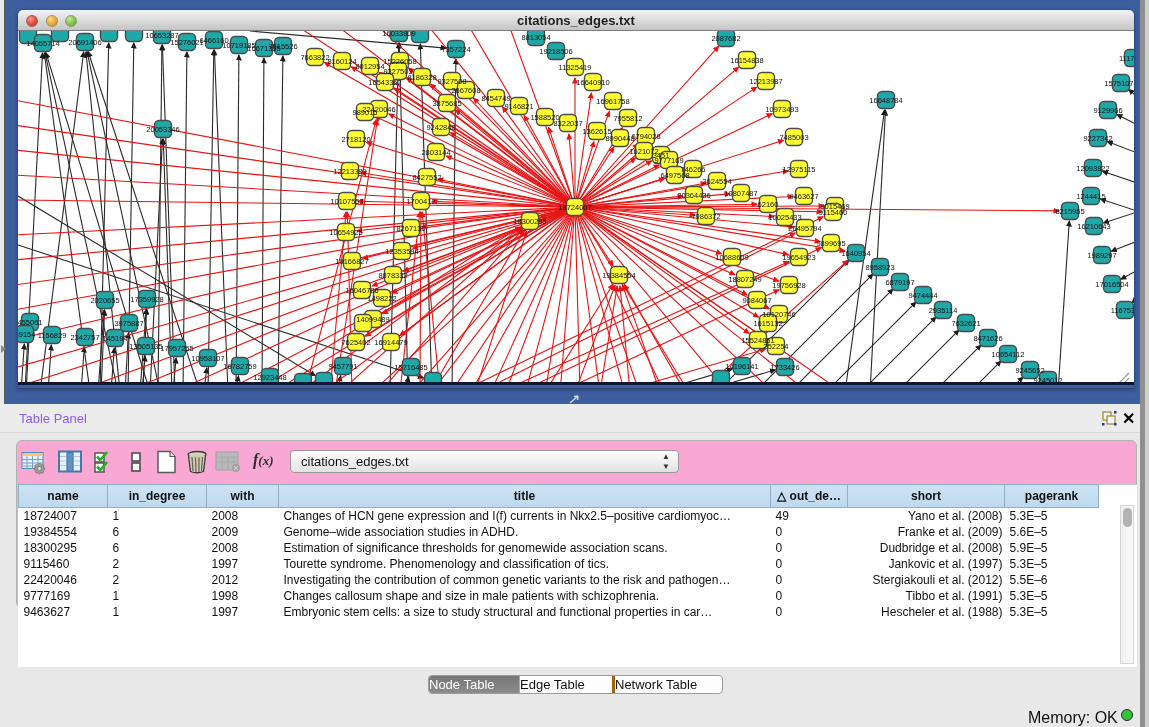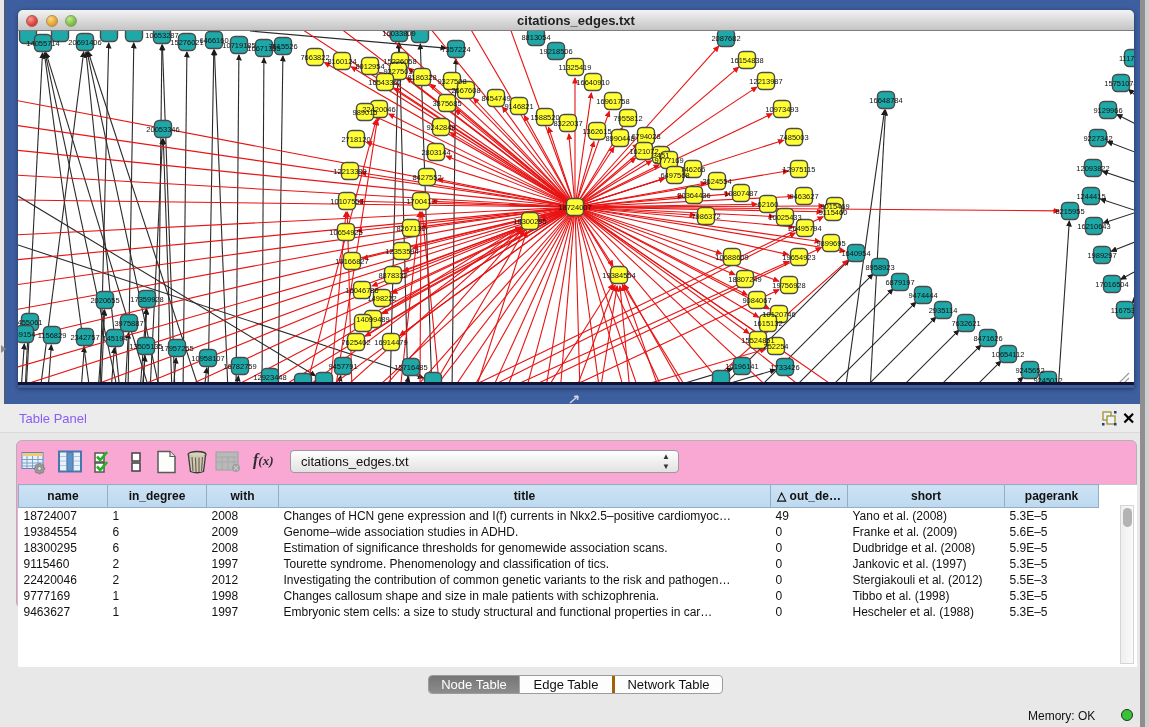--- a/index.html
+++ b/index.html
@@ -17,33 +17,33 @@
 .tp-head{position:absolute;left:0;top:404px;width:1140px;height:29px;background:#ececec;border-bottom:1px solid #dadada}
 .tp-title{position:absolute;left:19px;top:7px;font-size:13px;color:#8b5cf6}
 .tp-x{position:absolute;left:1122px;top:5px;font-size:16px;font-weight:bold;color:#000}
 
 .panel{position:absolute;left:16px;top:440px;width:1121px;height:168px;background:#f9a8d4;border:1px solid #b2b2b2;border-radius:6px}
 .tbl-wrap{position:absolute;left:1px;top:43px;width:1119px;height:183px;background:#fff;border-top:1px solid #c5c5c5}
 table{border-collapse:collapse;table-layout:fixed;font-size:12px;color:#111}
 th{background:linear-gradient(#cde2f4,#bdd9ef);border:1px solid #93aec5;font-weight:bold;font-size:12px;height:23px;padding:0;box-sizing:border-box}
 td{height:16px;padding:0 2px 0 5px;white-space:nowrap;overflow:hidden;box-sizing:border-box}
 .c0{width:89px}.c1{width:99px}.c2{width:72px}.c3{width:492px}.c4{width:77px}.c5{width:157px}.c6{width:94px}
-td.c5{text-align:left}
+td.c5{text-align:right}
 
 .sb{position:absolute;left:1103px;top:64px;width:14px;height:159px;background:linear-gradient(90deg,#efefef,#fafafa);border:1px solid #d5d5d5}
 .sb-thumb{position:absolute;left:1.5px;top:2px;width:9px;height:19px;background:#b3b3b3;border-radius:5px}
 
 .tool{position:absolute;left:0;top:0;width:100%;height:42px}
 .combo{position:absolute;left:273px;top:9px;width:389px;height:23px;border:1px solid #9a9a9a;border-radius:4px;background:linear-gradient(#fefefe,#e2e2e2);font-size:13px;color:#111;line-height:21px;padding-left:10px}
 .combo .arr{position:absolute;right:8px;top:1px;font-size:8px;color:#333;line-height:10px}
 
 .tabs{position:absolute;left:428px;top:675px;width:295px;height:19px;border:1px solid #9c9c9c;border-radius:4px;background:#fdfdfd;font-size:13px}
-.seg{position:absolute;top:0;height:17px;line-height:17px;text-align:center;color:#111}
+.seg{position:absolute;top:0;height:17px;line-height:17px;text-align:left;color:#111}
 .seg.sel{background:linear-gradient(#767676,#8c8c8c);color:#fff;border-radius:3px 0 0 3px}
-.memory{position:absolute;left:1028px;top:709px;font-size:12px;color:#111}
+.memory{position:absolute;left:1028px;top:709px;font-size:16px;color:#111}
 .memdot{position:absolute;left:1121px;top:709px;width:12px;height:12px;border-radius:50%;background:#35c435;border:1.5px solid #2b2b2b}
 .icon{position:absolute;top:9px}
 </style></head>
 <body>
 <div class="page">
 <div class="desk"></div>
 <div style="position:absolute;left:1px;top:345px;width:0;height:0;border-top:4px solid transparent;border-bottom:4px solid transparent;border-left:5px solid #8a8a8a"></div>
 <div class="rstrip1"></div>
     <div class="rstrip2"></div>
 <div class="win">
@@ -696,29 +696,29 @@
             <td class="c5">Jankovic et al. (1997)</td>
             <td class="c6">5.3E–5</td>
           </tr>
           <tr>
             <td class="c0">22420046</td>
             <td class="c1">2</td>
             <td class="c2">2012</td>
             <td class="c3">Investigating the contribution of common genetic variants to the risk and pathogen…</td>
             <td class="c4">0</td>
             <td class="c5">Stergiakouli et al. (2012)</td>
-            <td class="c6">5.5E–3</td>
+            <td class="c6">5.5E–6</td>
           </tr>
           <tr>
             <td class="c0">9777169</td>
             <td class="c1">1</td>
             <td class="c2">1998</td>
             <td class="c3">Changes callosum shape and size in male patients with schizophrenia.</td>
             <td class="c4">0</td>
-            <td class="c5">Tibbo et al. (1998)</td>
+            <td class="c5">Tibbo et al. (1991)</td>
             <td class="c6">5.3E–5</td>
           </tr>
           <tr>
             <td class="c0">9463627</td>
             <td class="c1">1</td>
             <td class="c2">1997</td>
             <td class="c3">Embryonic stem cells: a size to study structural and functional properties in car…</td>
             <td class="c4">0</td>
             <td class="c5">Hescheler et al. (1988)</td>
             <td class="c6">5.3E–5</td>

